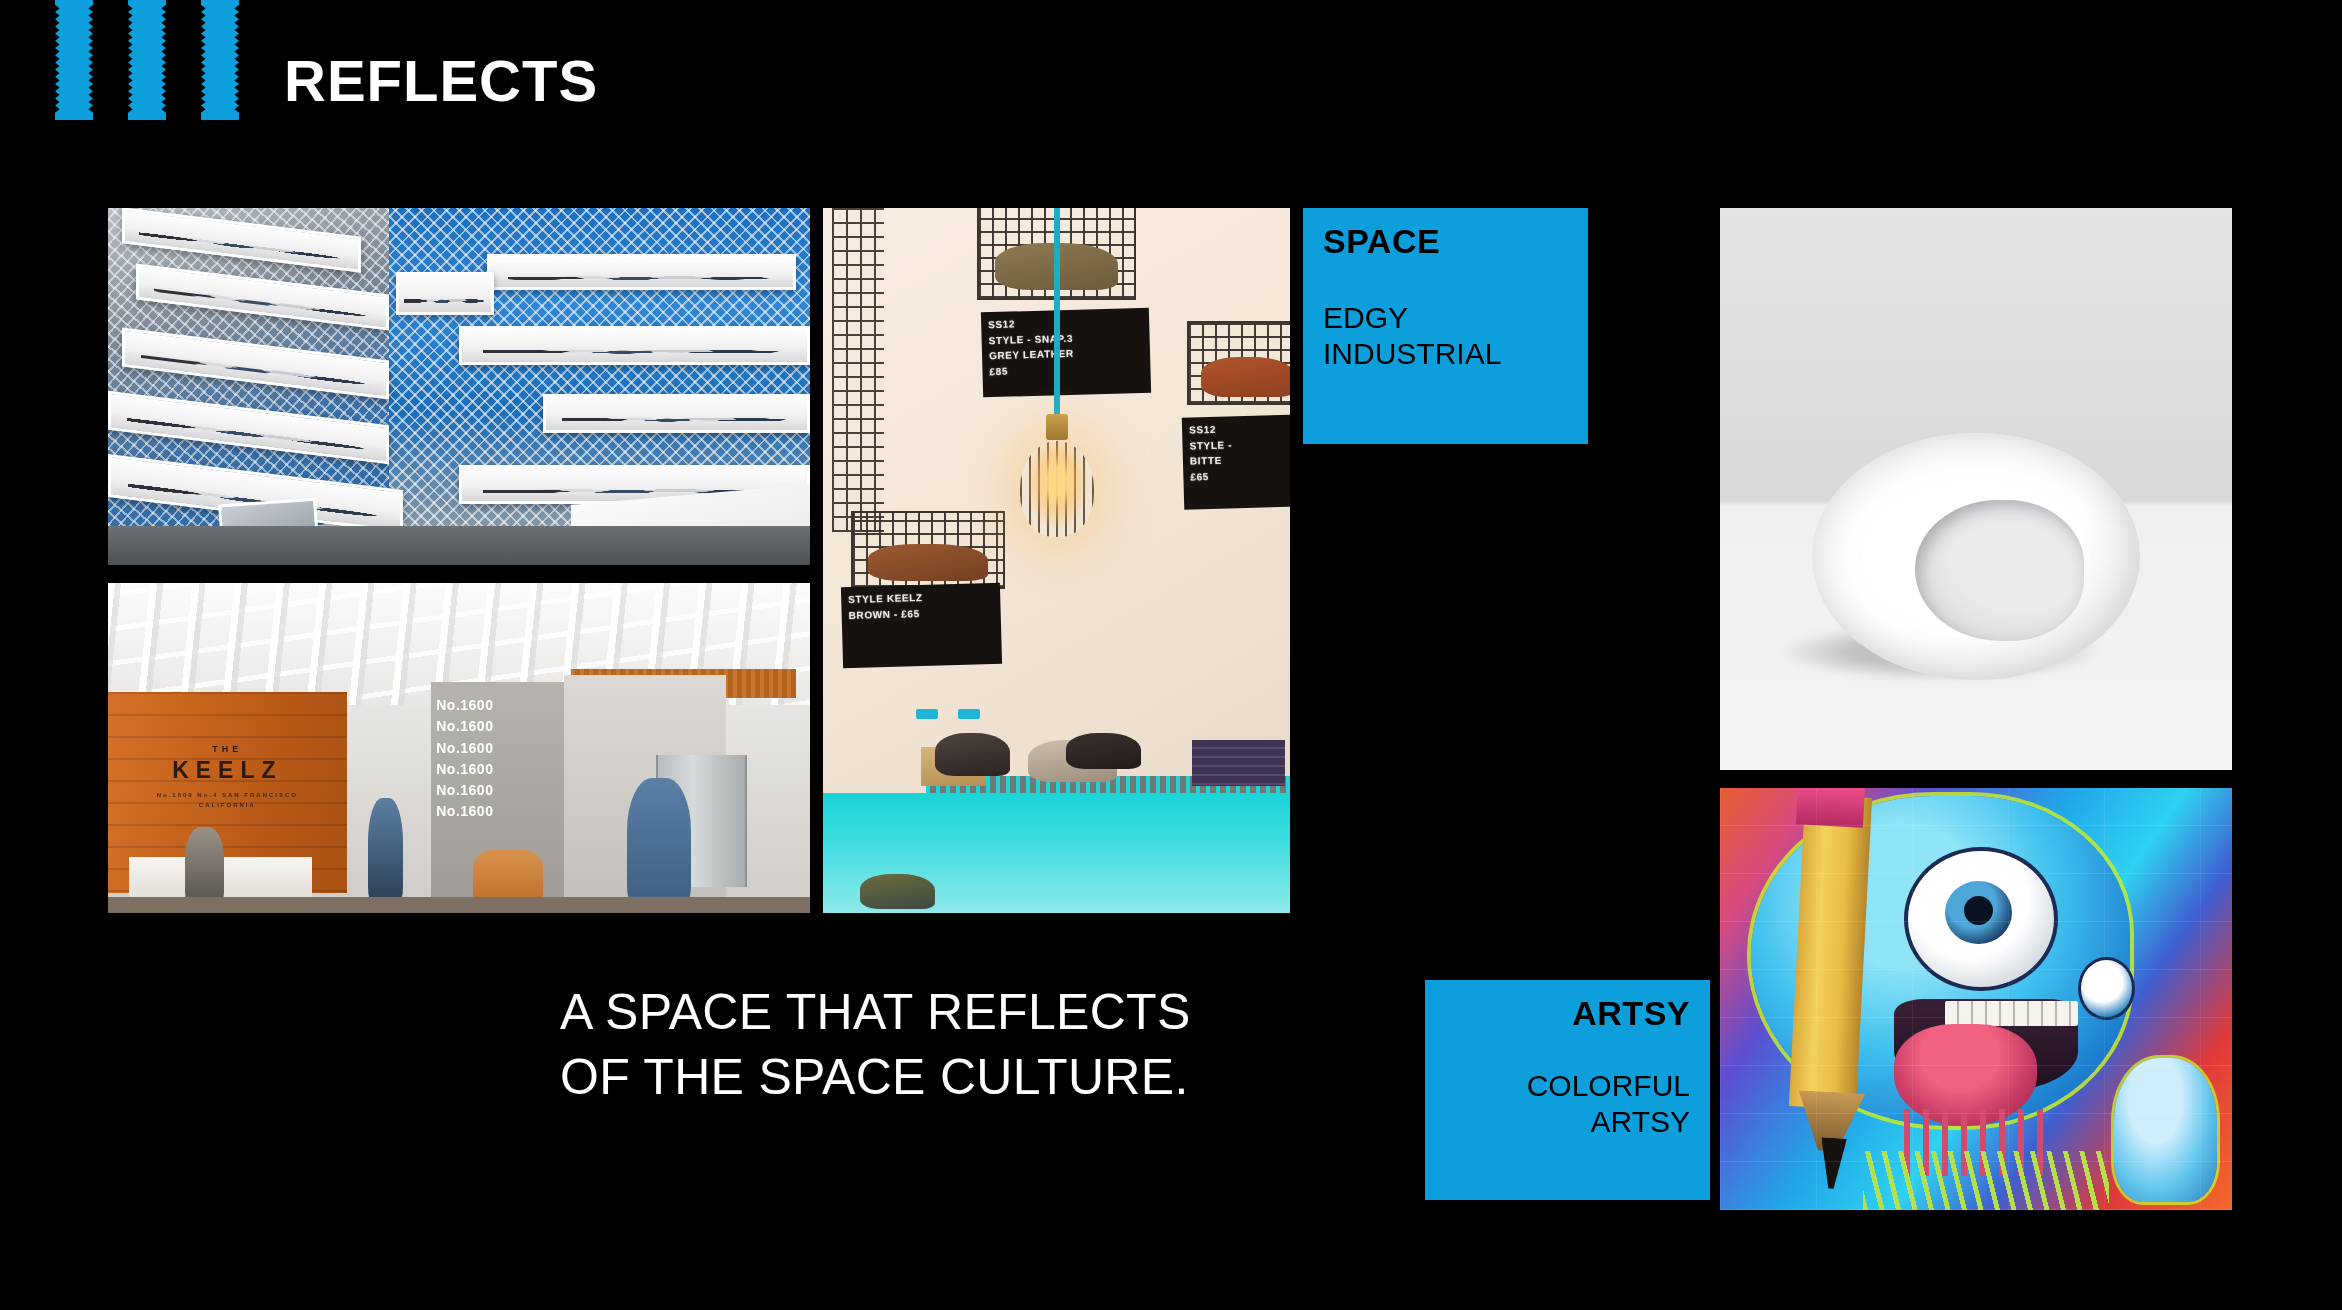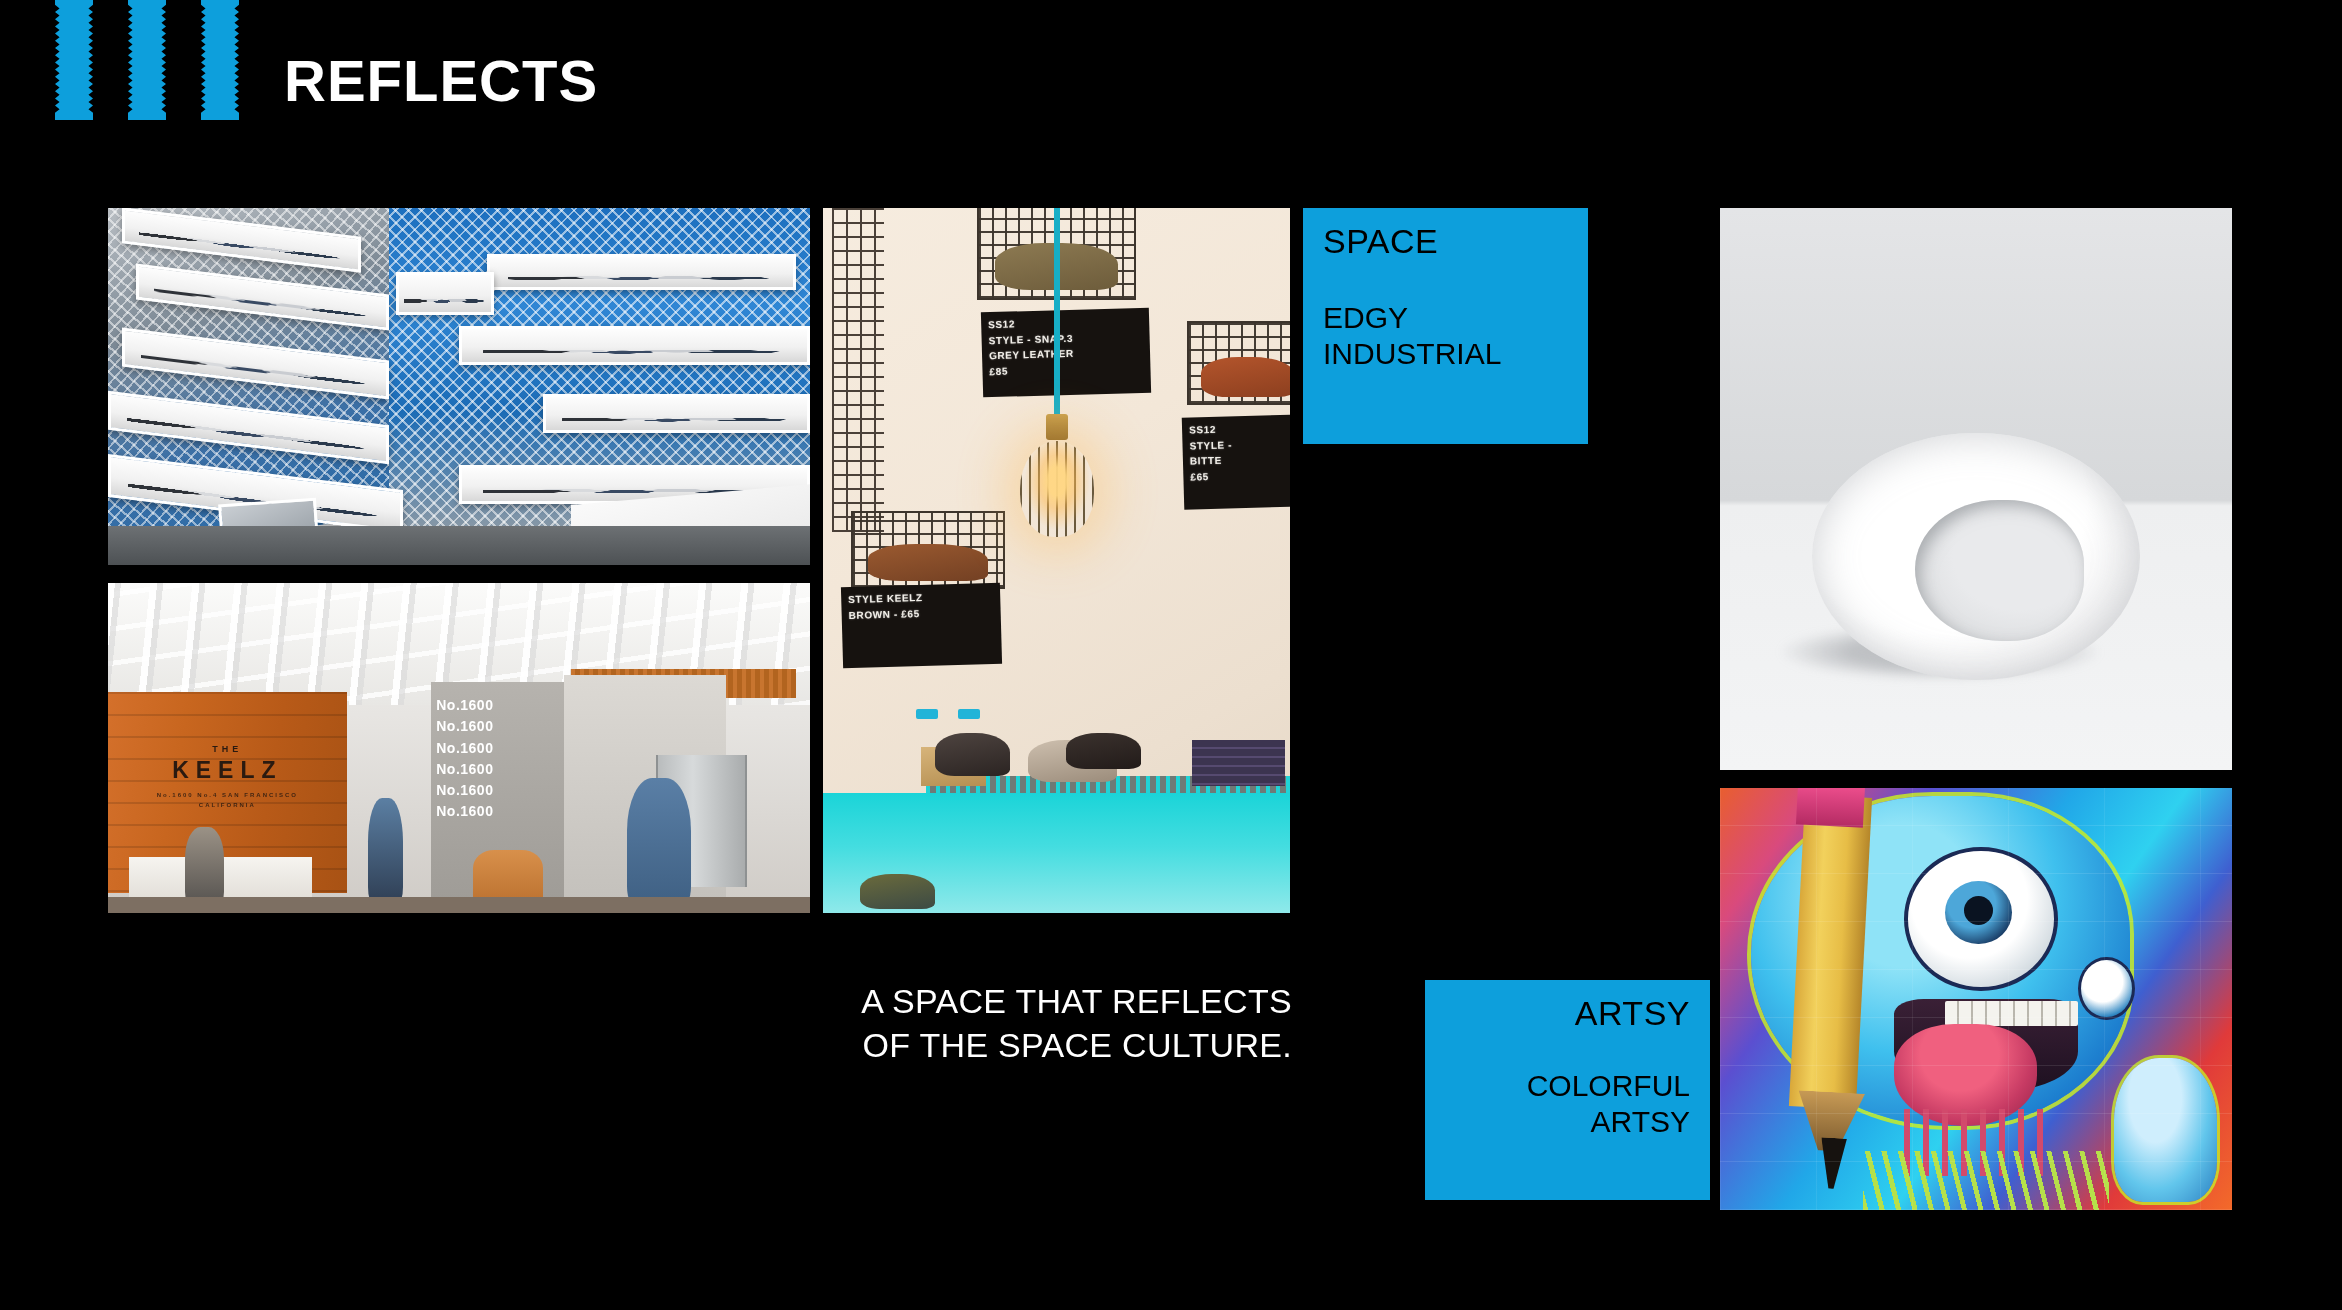--- a/index.html
+++ b/index.html
@@ -351,36 +351,36 @@
     background: repeating-linear-gradient(76deg, #b6e04a 0 5px, rgba(255,255,255,0) 5px 16px);
   }
 
   
   .callout {
     position: absolute;
     background: #0D9FDC;
     color: #000000;
     padding: 16px 20px;
   }
-  .callout .c-title { font-size: 34px; font-weight: normal; letter-spacing: .5px; line-height: 1.05; }
+  .callout .c-title { font-size: 34px; font-weight: bold; letter-spacing: .5px; line-height: 1.05; }
   .callout .c-lines { font-size: 30px; font-weight: normal; line-height: 1.22; }
   #callout-space { left: 1303px; top: 208px; width: 285px; height: 236px; text-align: left; }
   #callout-space .c-lines { margin-top: 40px; }
   #callout-booth { left: 1425px; top: 980px; width: 285px; height: 220px; text-align: right; }
   #callout-booth .c-lines { margin-top: 36px; }
 
   
   #caption-block {
     position: absolute;
     left: 560px;
     top: 980px;
     width: 732px;
-    text-align: right;
+    text-align: left;
     color: #ffffff;
-    font-size: 34px;
+    font-size: 50px;
     line-height: 1.29;
     letter-spacing: .3px;
   }
   #caption-block .emph { font-weight: bold; display: block; }
   #caption-block .reg { font-weight: normal; display: block; }
 </style>
 </head>
 <body>
 
 <div class="slide">

